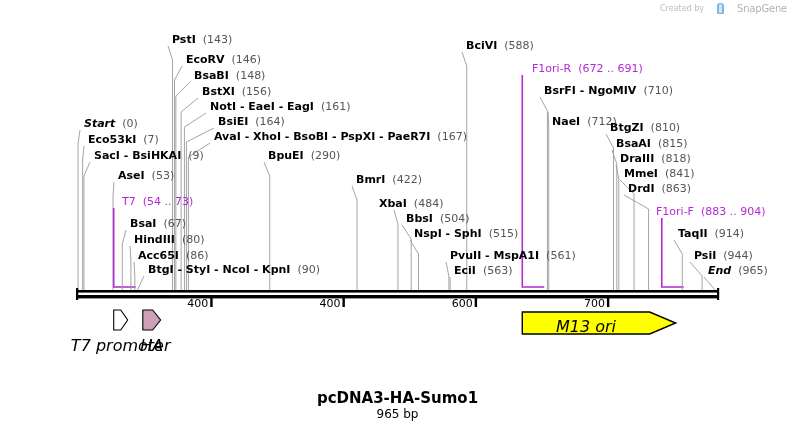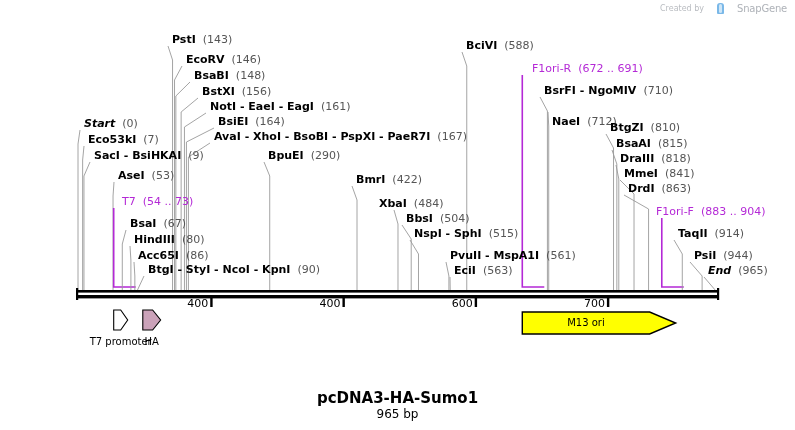--- a/index.html
+++ b/index.html
@@ -18,21 +18,21 @@
       background:#cfe6f7;border-radius:2px;}
   .wm .nm{font-size:10px;color:#aeb2b8;letter-spacing:-.2px;}
 
   .lbl{position:absolute;white-space:nowrap;font-size:11px;line-height:12px;}
   .enz{font-weight:bold;color:#000;}
   .pos{color:#555;font-weight:normal;}
   .ital{font-style:italic;font-weight:bold;color:#000;}
   .feat{color:#b429d6;font-weight:normal;}
   .featpos{color:#b429d6;}
 
-  .ftlabel{position:absolute;font-size:10px;color:#000;white-space:nowrap;}
+  .ftlabel{position:absolute;font-size:16px;color:#000;white-space:nowrap;font-style:italic;}
   .title{position:absolute;width:795px;text-align:center;font-weight:bold;
          font-size:15px;color:#000;}
   .subtitle{position:absolute;width:795px;text-align:center;font-size:12px;color:#000;}
   .tick{position:absolute;font-size:11px;color:#000;}
 </style>
 </head>
 <body>
 
 <div class="wm">
   <span>Created by</span>

